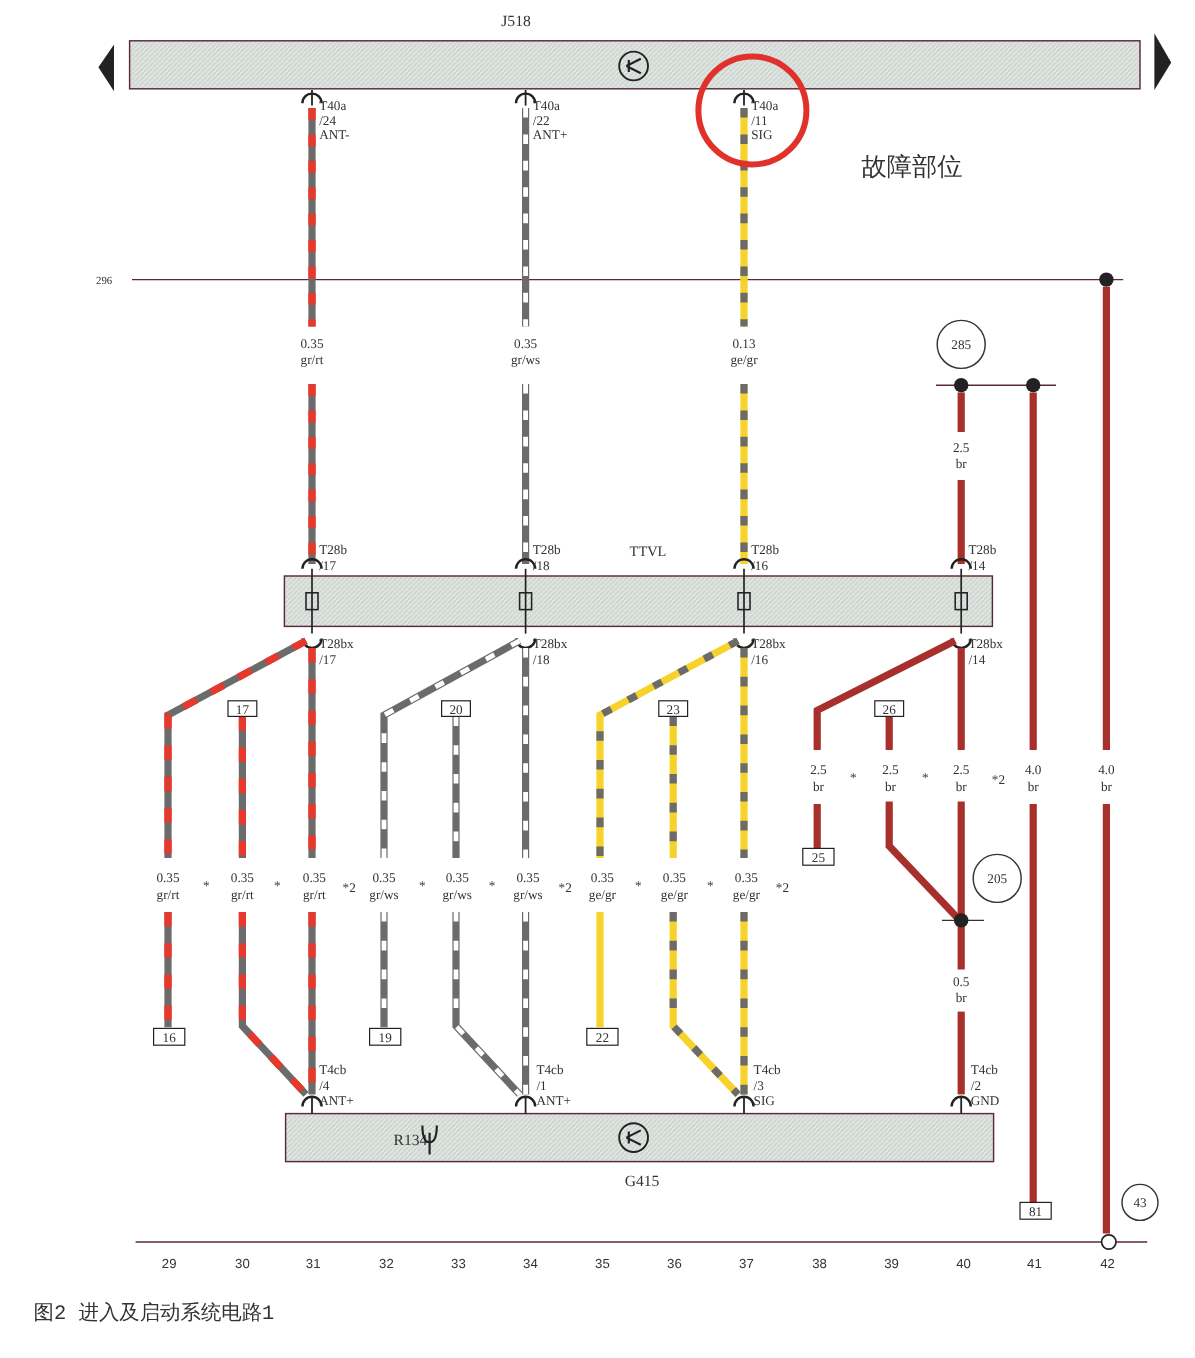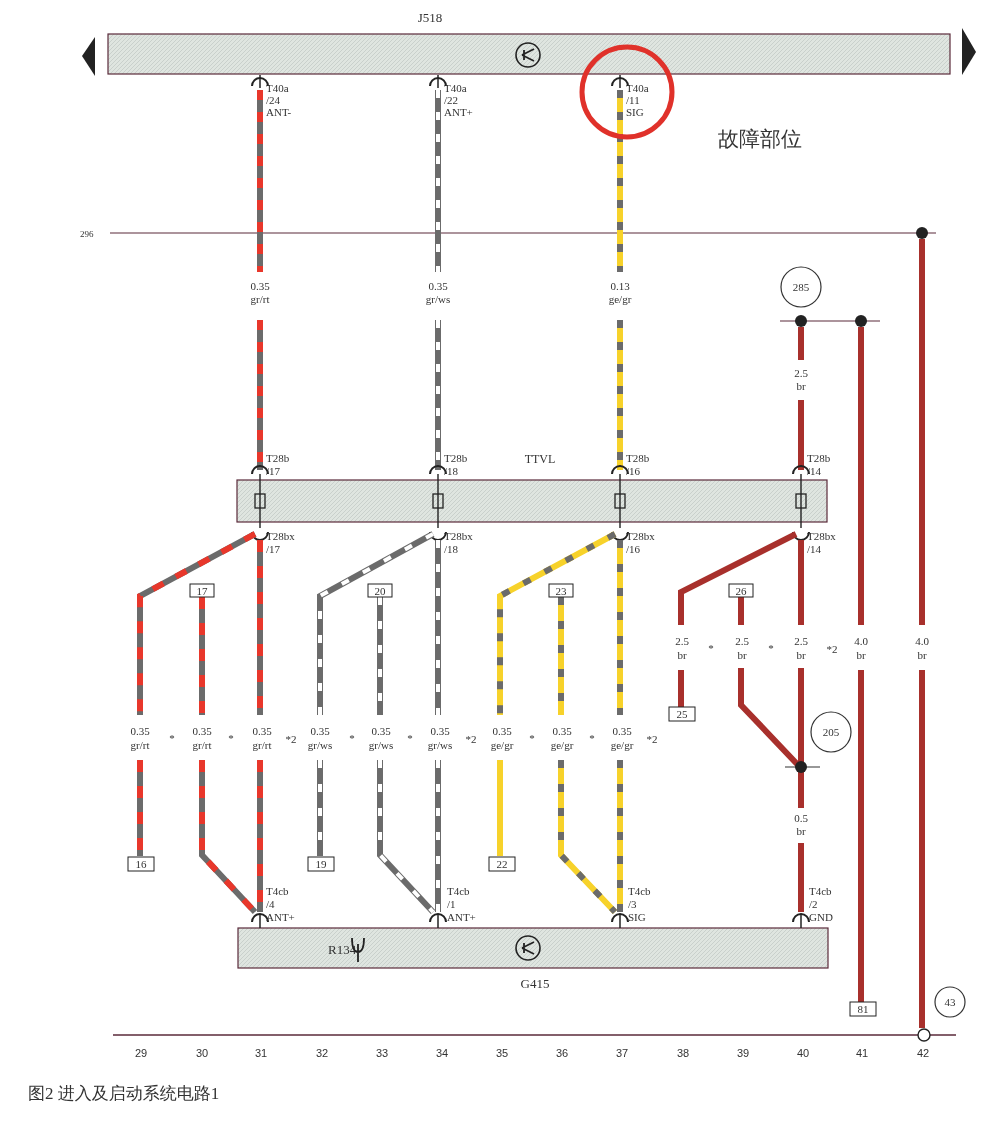--- a/index.html
+++ b/index.html
@@ -3,21 +3,21 @@
 <meta charset="utf-8">
 <style>
   html,body{margin:0;padding:0;background:#fff;}
   body{width:996px;height:1132px;position:relative;overflow:hidden;font-family:"Liberation Serif",serif;color:#222;}
   svg{position:absolute;left:0;top:0;}
   .lbl{font-family:"Liberation Serif",serif;font-size:11px;fill:#333;}
   .lblc{font-family:"Liberation Serif",serif;font-size:11px;fill:#333;text-anchor:middle;}
   .big{font-family:"Liberation Serif",serif;font-size:13px;fill:#333;text-anchor:middle;}
   .col{font-family:"Liberation Sans",sans-serif;font-size:11px;fill:#333;text-anchor:middle;}
   .fault{font-family:"DejaVu Serif",serif;font-size:21px;fill:#333;}
-  .caption{position:absolute;left:28px;top:1082px;font-family:Liberation Serif, serif;font-size:17px;color:#333;}
+  .caption{position:absolute;left:28px;top:1082px;font-family:Liberation Mono, monospace;font-size:17px;color:#333;}
 </style>
 </head>
 <body>
 
 <svg width="996" height="1132" viewBox="0 0 996 1132" xmlns="http://www.w3.org/2000/svg">
   <defs>
     <pattern id="hatch" width="4" height="4" patternUnits="userSpaceOnUse">
       <rect width="4" height="4" fill="#dfe5e0"></rect>
       <path d="M0 4 L4 0" stroke="#c9d0cc" stroke-width="1"></path>
     </pattern>

